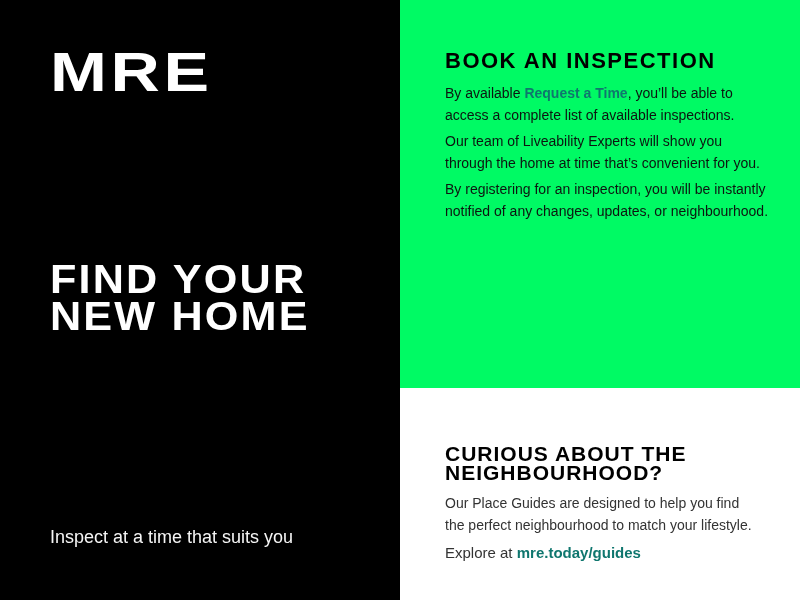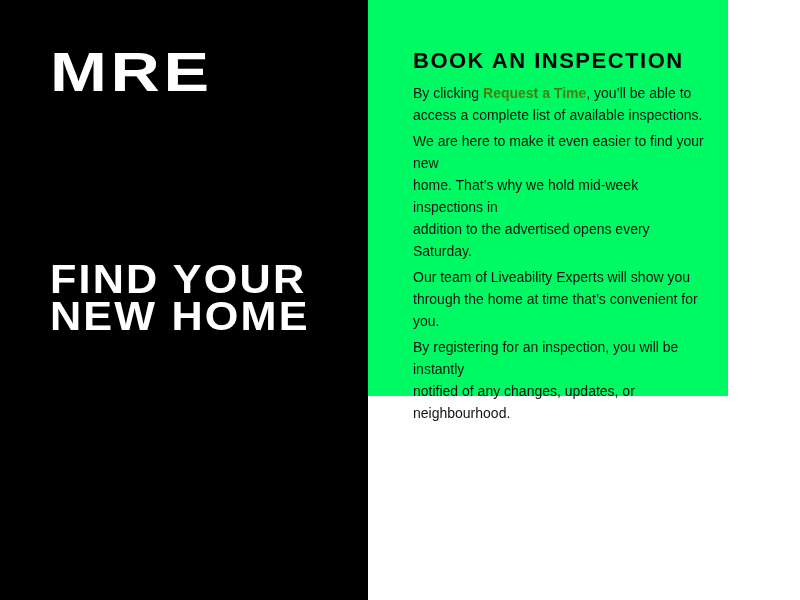--- a/index.html
+++ b/index.html
@@ -5,21 +5,21 @@
   html, body {
     margin: 0;
     padding: 0;
     width: 800px;
     height: 600px;
     overflow: hidden;
     font-family: "Liberation Sans", sans-serif;
   }
   .canvas {
     display: flex;
-    width: 728px;
+    width: 800px;
     height: 600px;
   }
   
   .left-panel {
     width: 400px;
     height: 600px;
     background: #000000;
     color: #ffffff;
     display: flex;
     flex-direction: column;
@@ -115,47 +115,52 @@
   }
   .white-panel .para { color: #333333; }
   .explore {
     margin: 6px 0 0 0;
     font-size: 15px;
     line-height: 22px;
     color: #333333;
   }
   .explore strong, .para strong {
     font-weight: 700;
-    color: #4d7c0f;
+    color: #0f766e;
   }
   .explore .link { cursor: pointer; }
 </style>
 </head>
 <body>
 
 <div class="canvas">
 
   <div class="left-panel">
     <div class="logo">MRE</div>
     <h1 class="headline">FIND YOUR
 NEW HOME</h1>
+    <div class="tagline">Inspect at a time that suits you</div>
   </div>
 
   <div class="right-panel">
 
     <section class="green-panel">
       <h2 class="g-heading">BOOK AN INSPECTION</h2>
-      <p class="para"><span>By clicking </span><strong>Request a Time</strong><span>, you’ll be able to
+      <p class="para"><span>By available </span><strong>Request a Time</strong><span>, you’ll be able to
 access a complete list of available inspections.</span></p>
-      <p class="para">We are here to make it even easier to find your new
-home. That’s why we hold mid-week inspections in
-addition to the advertised opens every Saturday.</p>
 
       <p class="para">Our team of Liveability Experts will show you
 through the home at time that’s convenient for you.</p>
 
       <p class="para">By registering for an inspection, you will be instantly
 notified of any changes, updates, or neighbourhood.</p>
     </section>
 
+    <section class="white-panel">
+      <h2 class="w-heading">CURIOUS ABOUT THE
+NEIGHBOURHOOD?</h2>
+      <p class="para">Our Place Guides are designed to help you find
+the perfect neighbourhood to match your lifestyle.</p>
+      <p class="explore"><span>Explore at </span><strong class="link">mre.today/guides</strong></p>
+    </section>
 
   </div>
 </div>
 
 </body></html>

